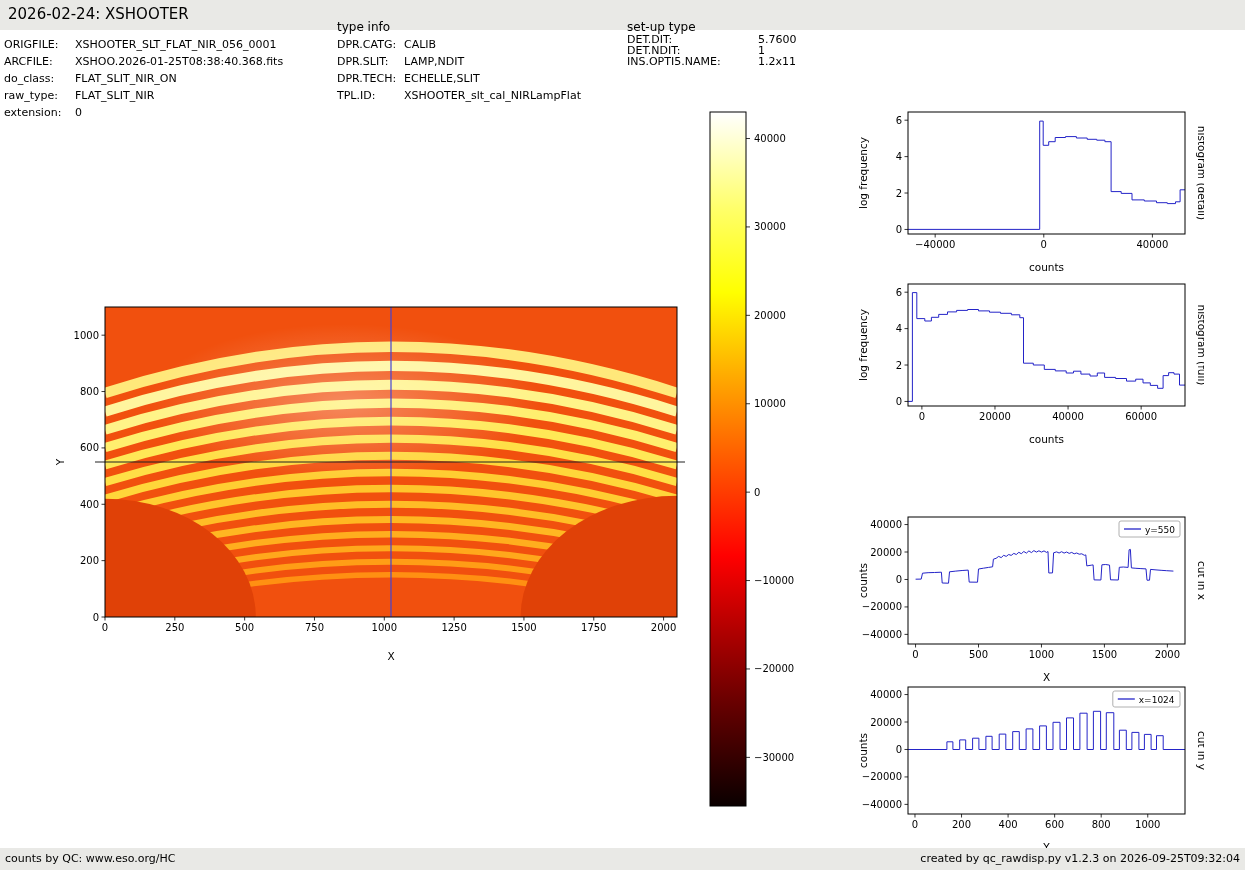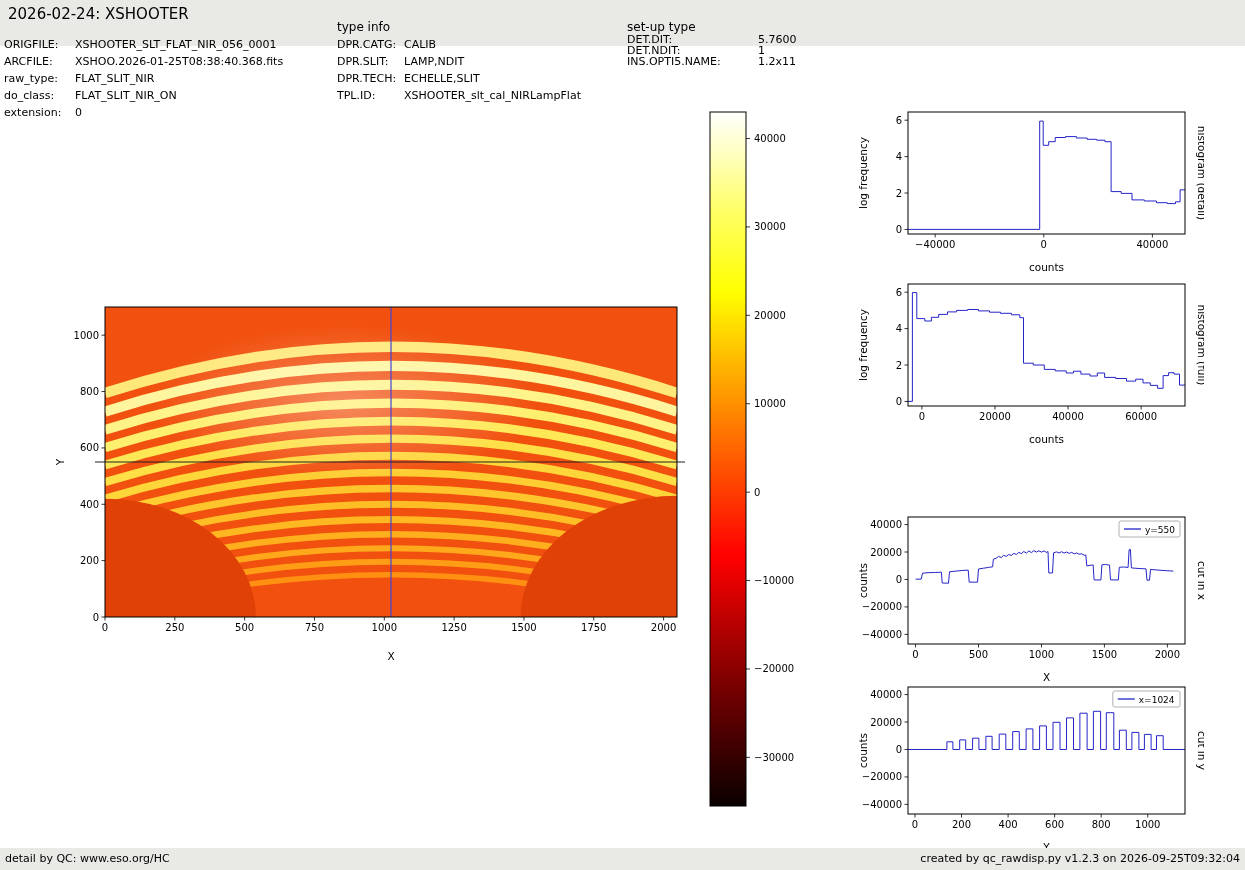--- a/index.html
+++ b/index.html
@@ -1,19 +1,19 @@
 <!DOCTYPE html>
 <html><head>
 <meta charset="utf-8">
 <style>
   *{margin:0;padding:0;box-sizing:border-box}
   html,body{width:1245px;height:870px;background:#ffffff;font-family:"DejaVu Sans",sans-serif;color:#000}
   .page{position:absolute;top:0;left:0;width:1245px;height:870px;background:#ffffff;overflow:hidden}
   .bar{position:absolute;left:0;right:0;background:#e9e9e6}
-  .header-bar{top:0;height:46px}
+  .header-bar{top:0;height:30px}
   .footer-bar{bottom:0;height:22px}
   .title{position:absolute;left:8px;top:5px;font-size:15px;white-space:nowrap}
   .hdr-label{position:absolute;top:20px;font-size:12px;white-space:nowrap}
   .meta-col{position:absolute}
   .meta-col .row{display:flex;white-space:nowrap}
   .meta-col .lbl{flex:0 0 auto}
   #meta-left{left:4px;top:36px;font-size:11px;line-height:17px}
   #meta-left .lbl{width:71px}
   #meta-mid{left:337px;top:36px;font-size:11px;line-height:17px}
   #meta-mid .lbl{width:67px}
@@ -45,26 +45,26 @@
   <div id="meta-left" class="meta-col">
       <div class="row">
         <span class="lbl">ORIGFILE:</span>
         <span class="val">XSHOOTER_SLT_FLAT_NIR_056_0001</span>
       </div>
       <div class="row">
         <span class="lbl">ARCFILE:</span>
         <span class="val">XSHOO.2026-01-25T08:38:40.368.fits</span>
       </div>
       <div class="row">
+        <span class="lbl">do_class:</span>
+        <span class="val">FLAT_SLIT_NIR_ON</span>
+      </div>
+      <div class="row">
         <span class="lbl">raw_type:</span>
         <span class="val">FLAT_SLIT_NIR</span>
-      </div>
-      <div class="row">
-        <span class="lbl">do_class:</span>
-        <span class="val">FLAT_SLIT_NIR_ON</span>
       </div>
       <div class="row">
         <span class="lbl">extension:</span>
         <span class="val">0</span>
       </div>
     </div>
   <div id="meta-mid" class="meta-col">
       <div class="row">
         <span class="lbl">DPR.CATG:</span>
         <span class="val">CALIB</span>
@@ -329,17 +329,17 @@
         <text x="194.5" y="173" font-size="10.5" fill="#000" text-anchor="middle">Y</text>
         <text x="15" y="72.5" font-size="10.5" fill="#000" text-anchor="middle" transform="rotate(-90 15 72.5)">counts</text>
         <text x="346" y="72.5" font-size="10.5" fill="#000" text-anchor="middle" transform="rotate(90 346 72.5)">cut in y</text>
         <rect x="260.8" y="13" width="67.2" height="16" rx="2" fill="#fff" stroke="#b0b0b0"></rect>
         <line x1="265.8" y1="21" x2="282.8" y2="21" stroke="#2424c8" stroke-width="1.3"></line>
         <text x="286.8" y="24.5" font-size="9" fill="#000" text-anchor="start">x=1024</text>
       </svg>
     </div>
 
   <div class="bar footer-bar">
-    <div class="foot-left">detail by QC: www.eso.org/HC</div>
+    <div class="foot-left">counts by QC: www.eso.org/HC</div>
     <div class="foot-right">created by qc_rawdisp.py v1.2.3 on 2026-09-25T09:32:04</div>
   </div>
 
 </div>
 
 </body></html>

